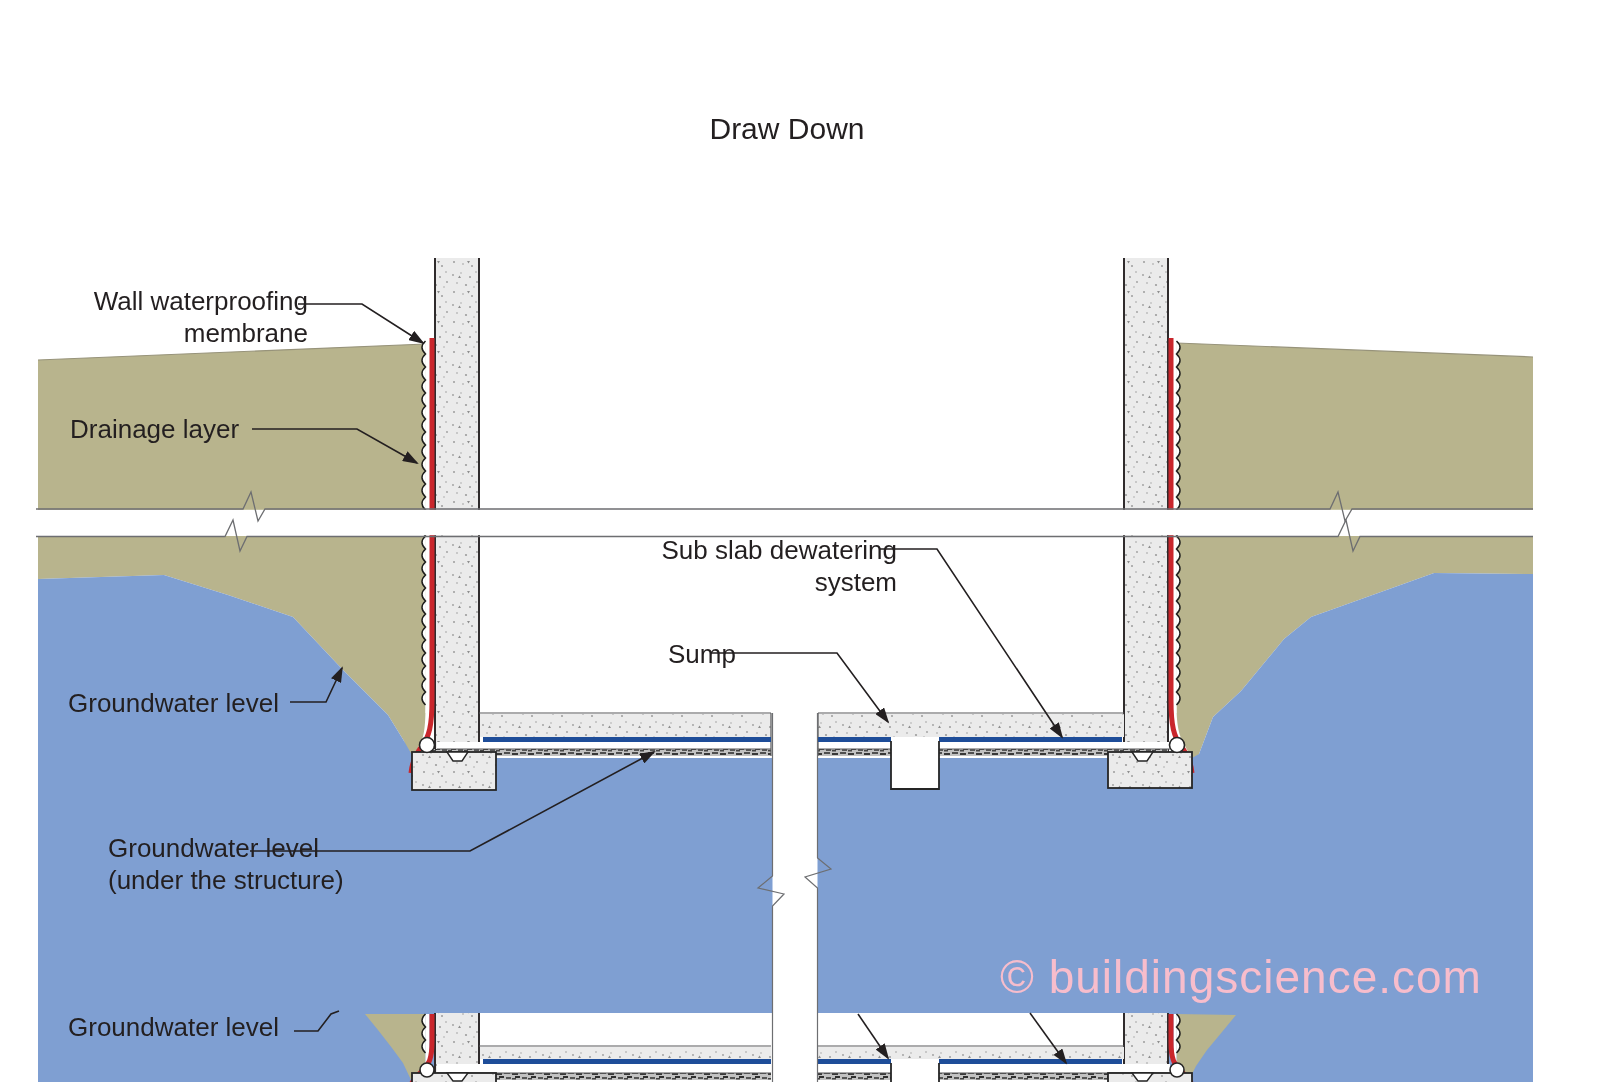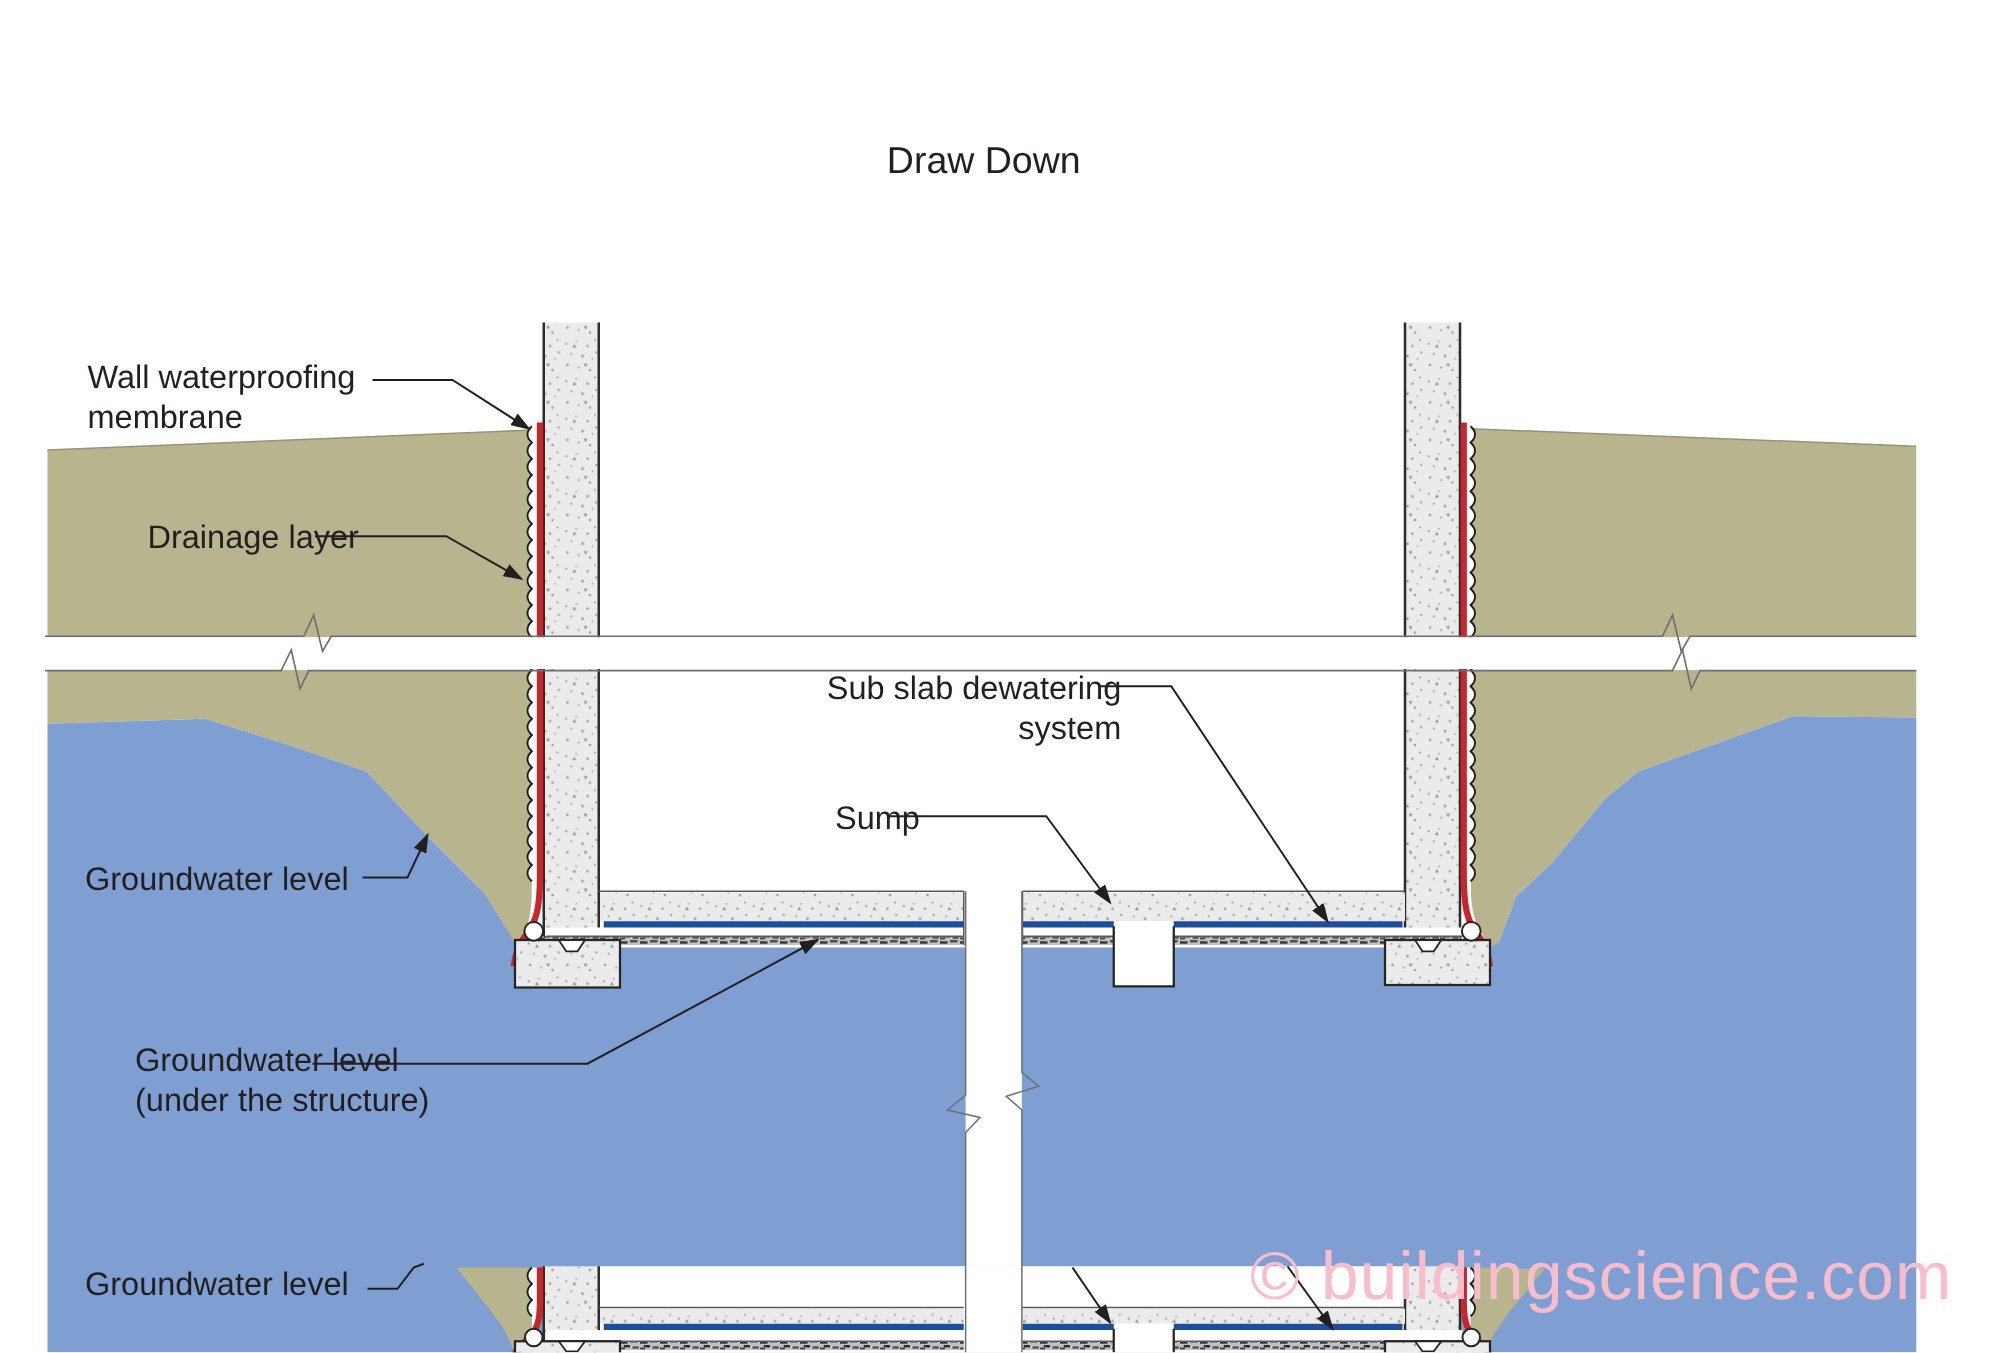--- a/index.html
+++ b/index.html
@@ -1,21 +1,21 @@
 <!DOCTYPE html>
 <html><head>
 <meta charset="utf-8">
 <style>
   html,body{margin:0;padding:0;background:#fff;}
   #stage{position:relative;width:1600px;height:1082px;background:#fff;overflow:hidden;
          font-family:"Liberation Sans", sans-serif;color:#231f20;padding-left:36px;}
   #diagram{position:absolute;left:0;top:0;}
   .lbl{position:absolute;font-size:26px;line-height:32px;color:#231f20;}
   .title{position:absolute;font-size:30px;text-align:center;color:#231f20;}
-  .watermark{position:absolute;font-size:54px;letter-spacing:1px;color:#f7bdcc;font-weight:400;white-space:nowrap;margin-top:40px;}
+  .watermark{position:absolute;font-size:46px;letter-spacing:1px;color:#f7bdcc;font-weight:400;white-space:nowrap;}
 </style>
 </head>
 <body>
 
 <div id="stage">
 
 <svg id="diagram" width="1600" height="1082" viewBox="0 0 1600 1082">
   <defs>
     <pattern id="conc" patternUnits="userSpaceOnUse" width="30" height="30">
       <rect width="30" height="30" fill="#ebebeb"></rect>
@@ -159,23 +159,23 @@
     <path d="M880,549 L937,549 L1062,737" marker-end="url(#arw)"></path>
     <path d="M710,653 L837,653 L888,722" marker-end="url(#arw)"></path>
     <path d="M294,1031 L318,1031 L331,1014 L339,1011"></path>
     <path d="M858,1014 L888,1058" marker-end="url(#arw)"></path>
     <path d="M1030,1013 L1066,1063" marker-end="url(#arw)"></path>
   </g>
 </svg>
 
   <div class="title" style="left:587px;top:112px;width:400px;">Draw Down</div>
 
-  <div class="lbl" style="left:70px;top:285px;width:250px;">Wall waterproofing membrane</div>
+  <div class="lbl" style="left:58px;top:285px;width:250px;text-align:right;">Wall waterproofing membrane</div>
 
-  <div class="lbl" style="left:70px;top:413px;width:240px;margin-left:48px;">Drainage layer</div>
+  <div class="lbl" style="left:70px;top:413px;width:240px;">Drainage layer</div>
 
   <div class="lbl" style="left:68px;top:687px;width:250px;">Groundwater level</div>
 
   <div class="lbl" style="left:68px;top:832px;width:290px;margin-left:40px;">Groundwater level (under the structure)</div>
 
   <div class="lbl" style="left:637px;top:534px;width:260px;text-align:right;">Sub slab dewatering system</div>
 
   <div class="lbl" style="left:622px;top:638px;width:160px;text-align:center;">Sump</div>
 
   <div class="lbl" style="left:68px;top:1011px;width:250px;">Groundwater level</div>

